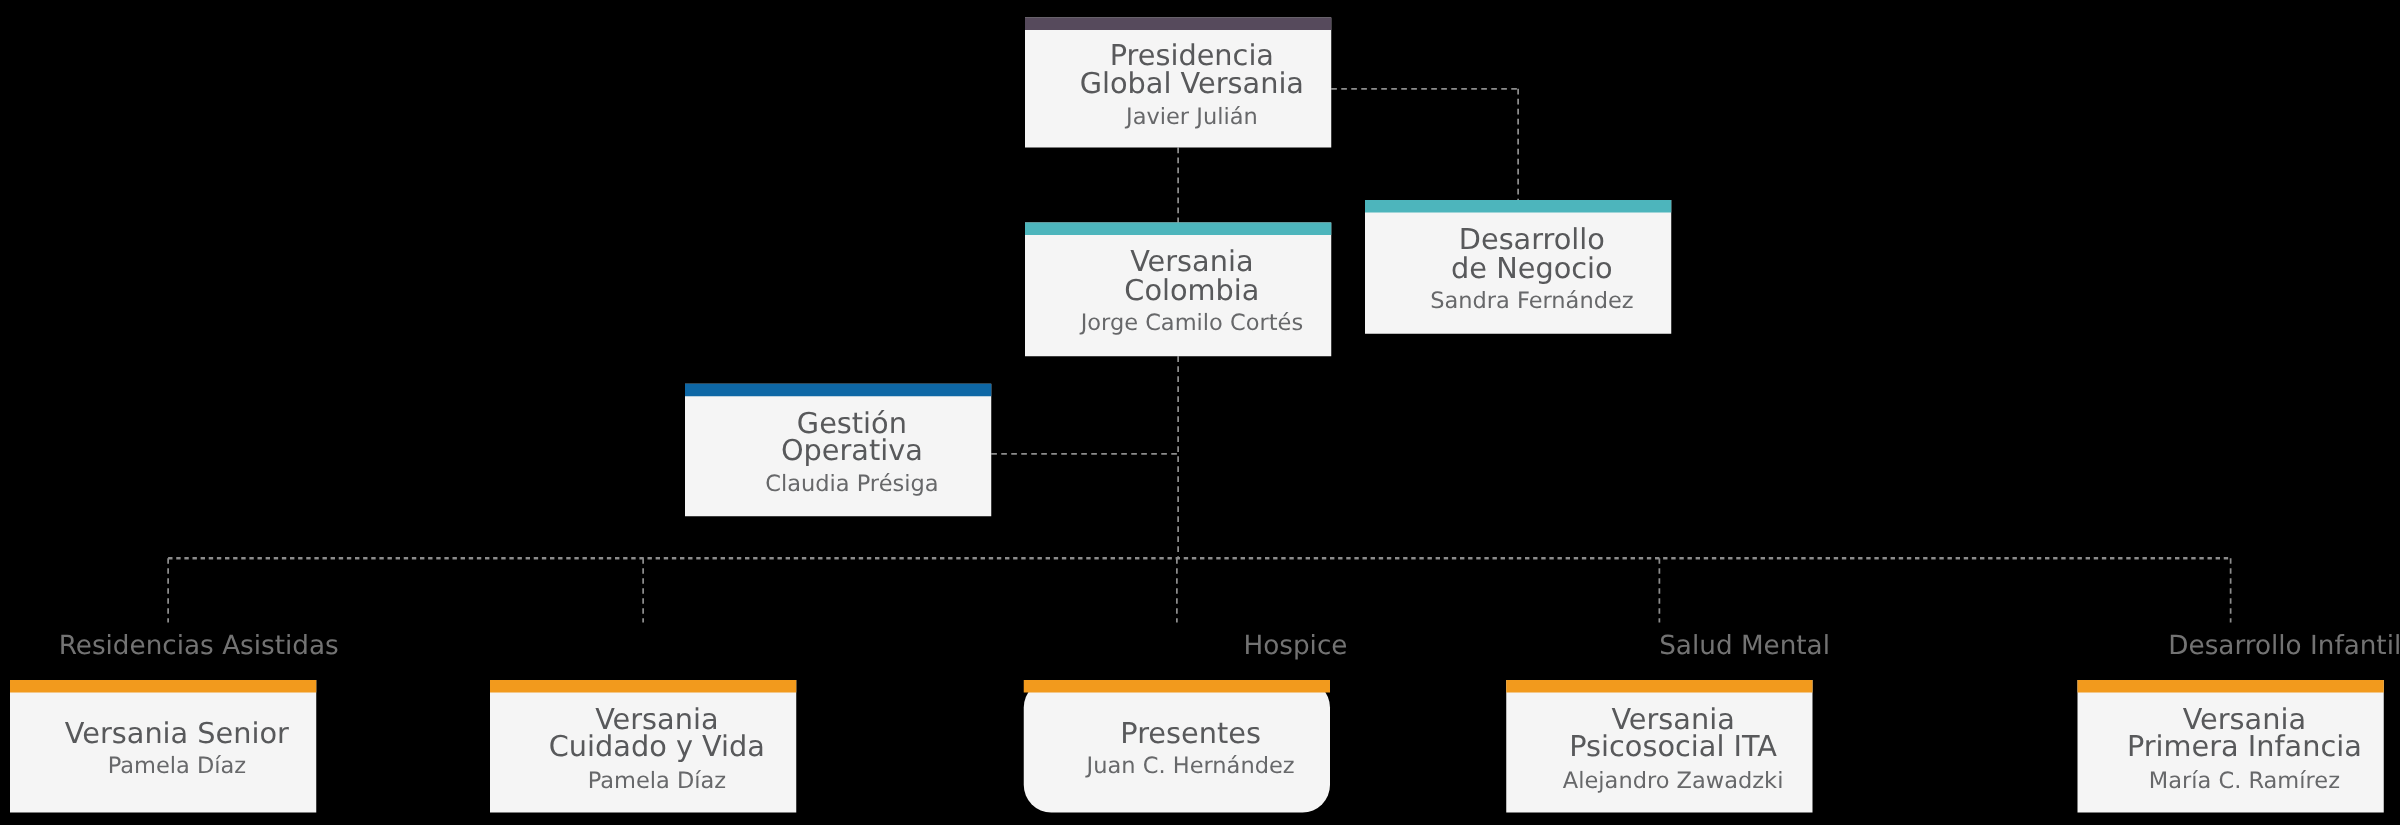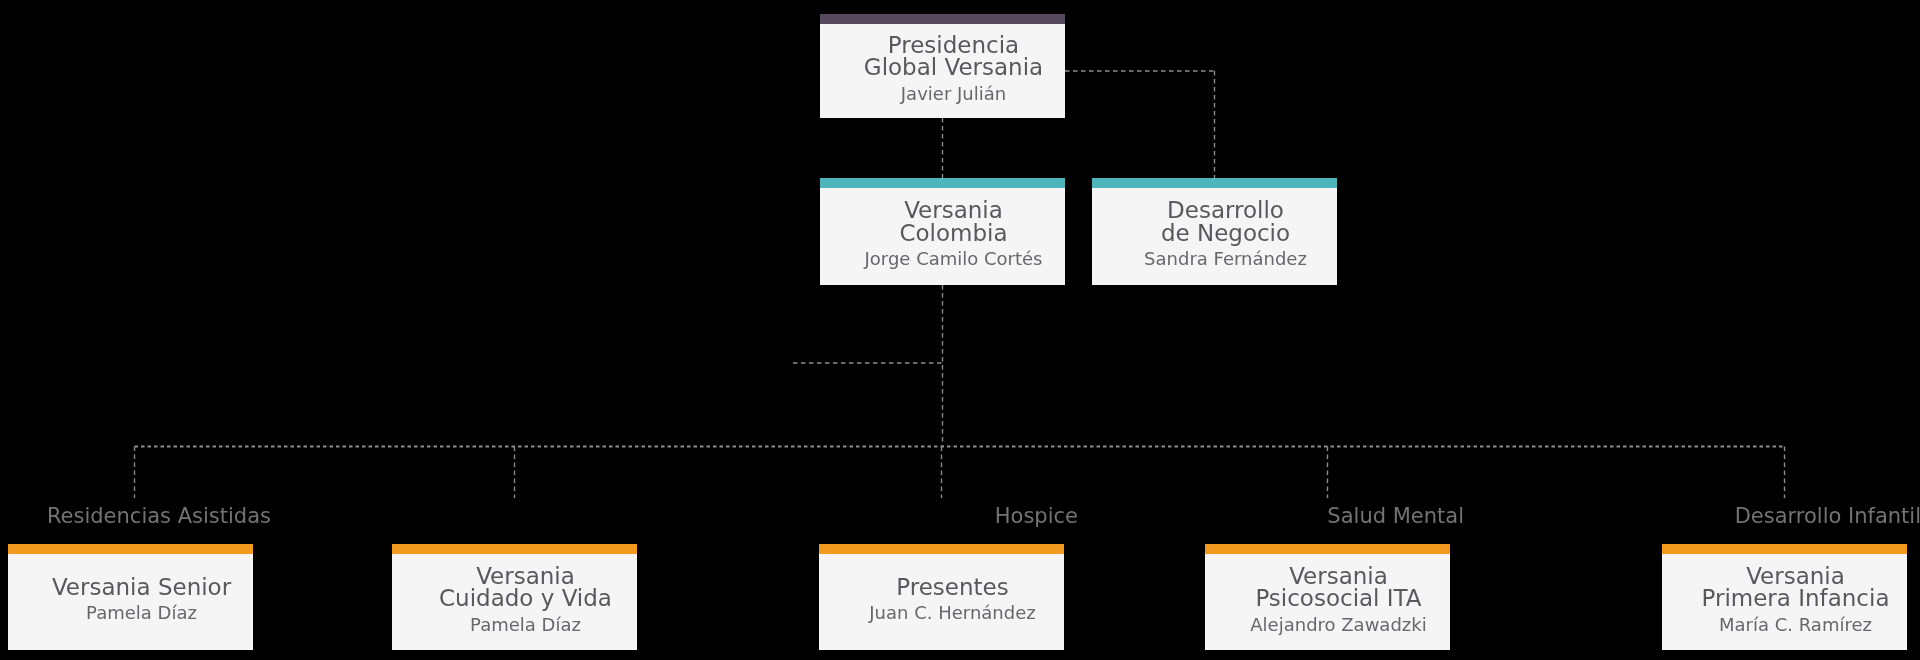--- a/index.html
+++ b/index.html
@@ -104,29 +104,37 @@
 
   <div class="node" style="left:820px; top:178px; height:107px;">
     <div class="node-bar" style="background: rgb(77, 181, 188);"></div>
     <div class="node-body">
       <div class="node-title">Versania
 Colombia</div>
       <div class="node-person">Jorge Camilo Cortés</div>
     </div>
   </div>
 
-  <div class="node" style="left:1092px; top:178px; height:107px;">
+  <div class="node" style="left:1092px; top:160px; height:107px;">
     <div class="node-bar" style="background: rgb(77, 181, 188);"></div>
     <div class="node-body">
       <div class="node-title">Desarrollo
 de Negocio</div>
       <div class="node-person">Sandra Fernández</div>
     </div>
   </div>
 
+  <div class="node" style="left:548px; top:307px; height:106px;">
+    <div class="node-bar" style="background: rgb(14, 103, 165);"></div>
+    <div class="node-body">
+      <div class="node-title">Gestión
+Operativa</div>
+      <div class="node-person">Claudia Présiga</div>
+    </div>
+  </div>
 
   <div class="team-label" style="left:26px;">Residencias Asistidas</div>
   <div class="team-label" style="left:833px;">Hospice</div>
   <div class="team-label" style="left:1219px;">Salud Mental</div>
   <div class="team-label" style="left:1676px;">Desarrollo Infantil</div>
 
   <div class="node" style="left:8px; top:544px; height:106px;">
     <div class="node-bar" style="background: rgb(242, 154, 29);"></div>
     <div class="node-body">
       <div class="node-title">Versania Senior</div>
@@ -136,21 +144,21 @@
 
   <div class="node" style="left:392px; top:544px; height:106px;">
     <div class="node-bar" style="background: rgb(242, 154, 29);"></div>
     <div class="node-body">
       <div class="node-title">Versania
 Cuidado y Vida</div>
       <div class="node-person">Pamela Díaz</div>
     </div>
   </div>
 
-  <div class="node" style="left:819px; top:544px; height:106px;">
+  <div class="node" style="left:819px; top:544px; height:106px;border-radius:22px;">
     <div class="node-bar" style="background: rgb(242, 154, 29);"></div>
     <div class="node-body">
       <div class="node-title">Presentes</div>
       <div class="node-person">Juan C. Hernández</div>
     </div>
   </div>
 
   <div class="node" style="left:1205px; top:544px; height:106px;">
     <div class="node-bar" style="background: rgb(242, 154, 29);"></div>
     <div class="node-body">

